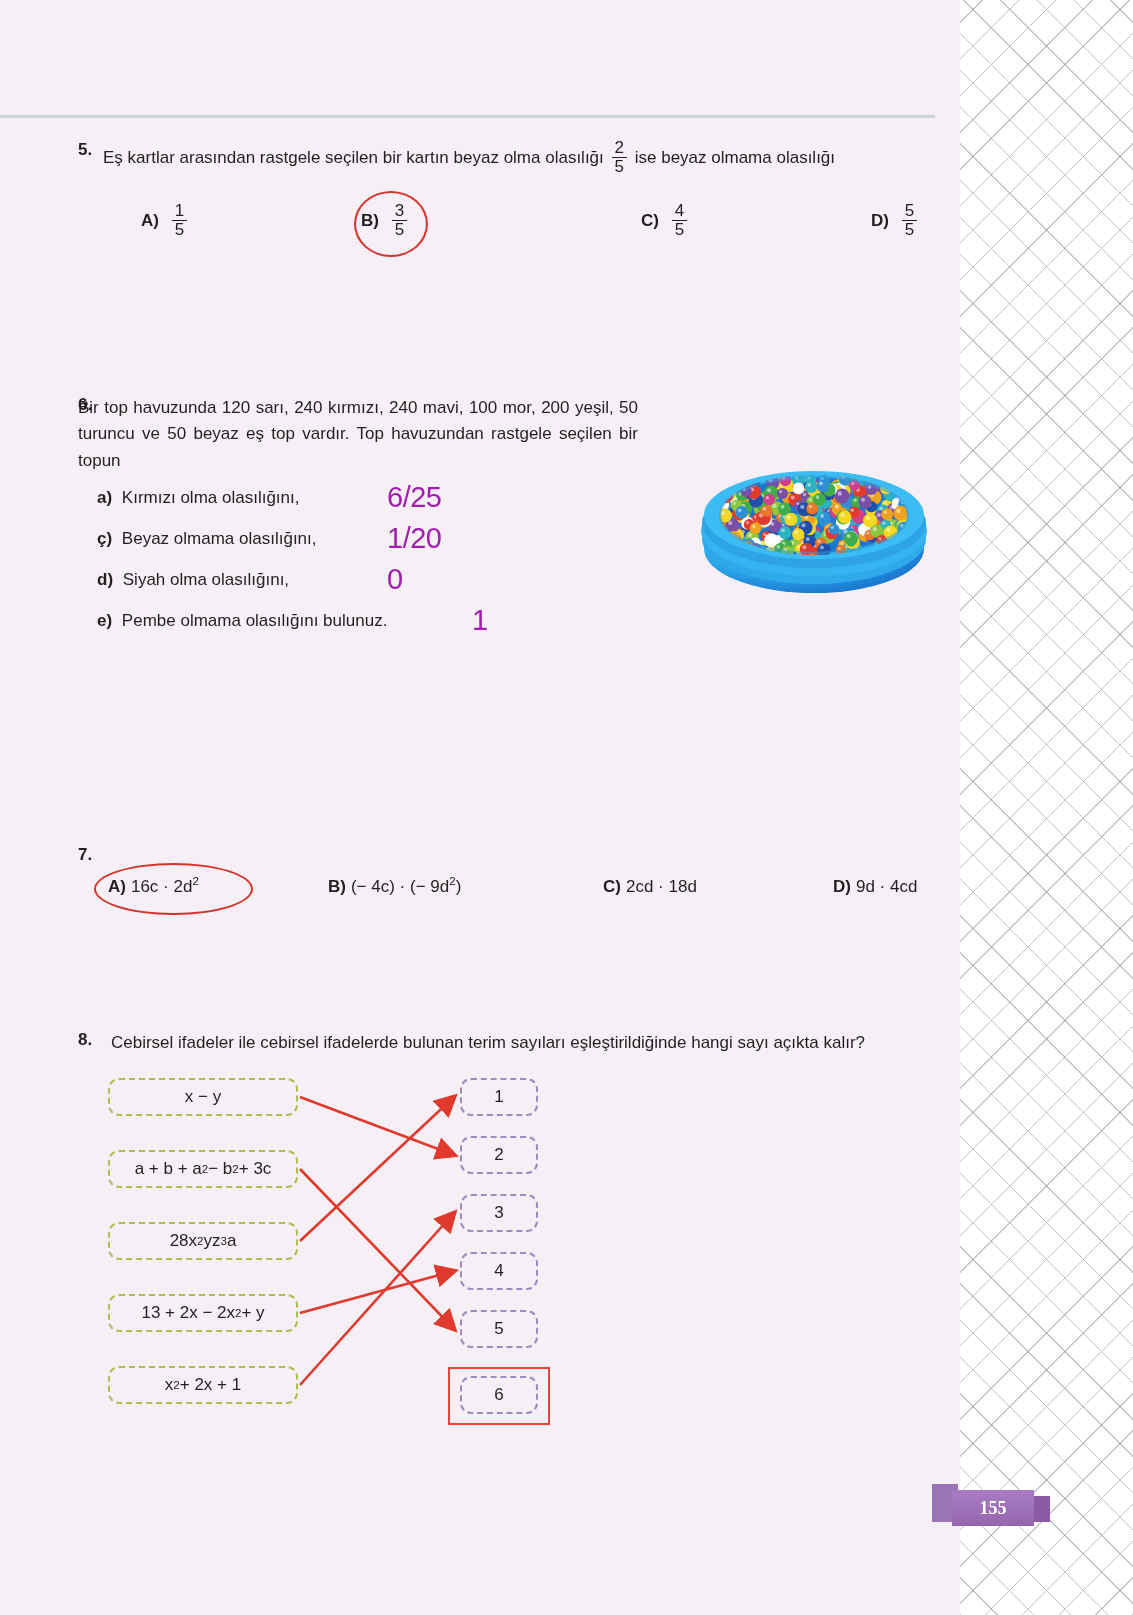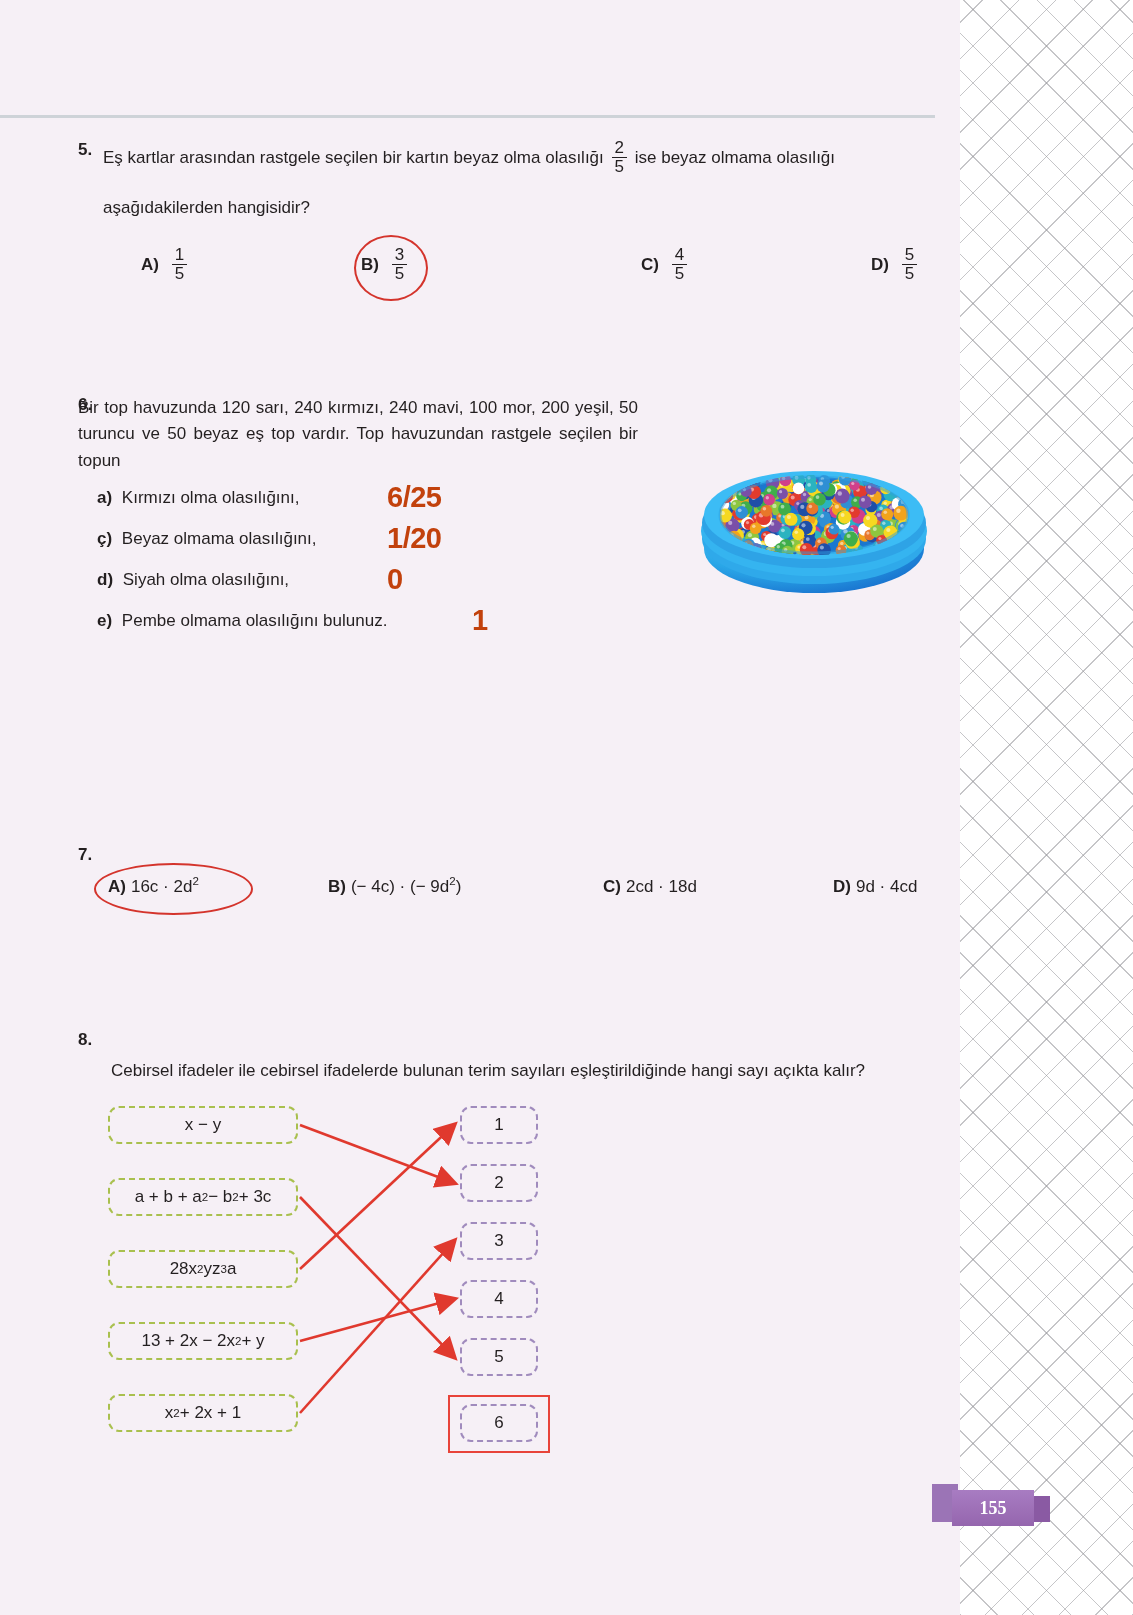--- a/index.html
+++ b/index.html
@@ -117,22 +117,22 @@
   .sub-row {
     position: relative;
     height: 41px;
     font-size: 17px;
   }
   .sub-row .sl { font-weight: bold; margin-right: 5px; }
   .ans {
     position: absolute;
     left: 290px;
     top: -7px;
-    color: #c2410c;
-    font-weight: bold;
+    color: #a21caf;
+    font-weight: normal;
     font-size: 29px;
     letter-spacing: -0.5px;
   }
   #q6-e-ans { left: 375px; }
   #ballpit {
     position: absolute;
     left: 688px;
     top: 443px;
     width: 252px;
     height: 160px;
@@ -149,21 +149,21 @@
   #q7-circle {
     left: 16px;
     top: -14px;
     width: 155px;
     height: 48px;
     border-radius: 50%;
   }
 
   
   #q8 { left: 78px; top: 1030px; width: 880px; }
-  #q8 .qbody { margin-left: 33px; width: 862px; text-align: justify; margin-top: 28px; }
+  #q8 .qbody { margin-left: 33px; width: 862px; text-align: justify; }
   #q8-match {
     position: relative;
     margin-top: 22px;
     height: 360px;
     width: 520px;
   }
   .expr-box {
     position: absolute;
     left: 30px;
     width: 190px;
@@ -258,21 +258,20 @@
 
   <div class="q" id="q5">
     <span class="qnum">5.</span>
     <div class="qbody">
       <span>Eş kartlar arasından rastgele seçilen bir kartın beyaz olma olasılığı</span>
       <span class="frac">
         <span class="num">2</span>
         <span class="den">5</span>
       </span>
       <span>ise beyaz olmama olasılığı</span>
-      <div id="q5-line2">aşağıdakilerden hangisidir?</div>
     </div>
 
     <div id="q5-options">
       <div class="opt" id="q5-opt-a">
         <span class="lbl">A)</span>
         <span class="frac">
           <span class="num">1</span>
           <span class="den">5</span>
         </span>
       </div>

